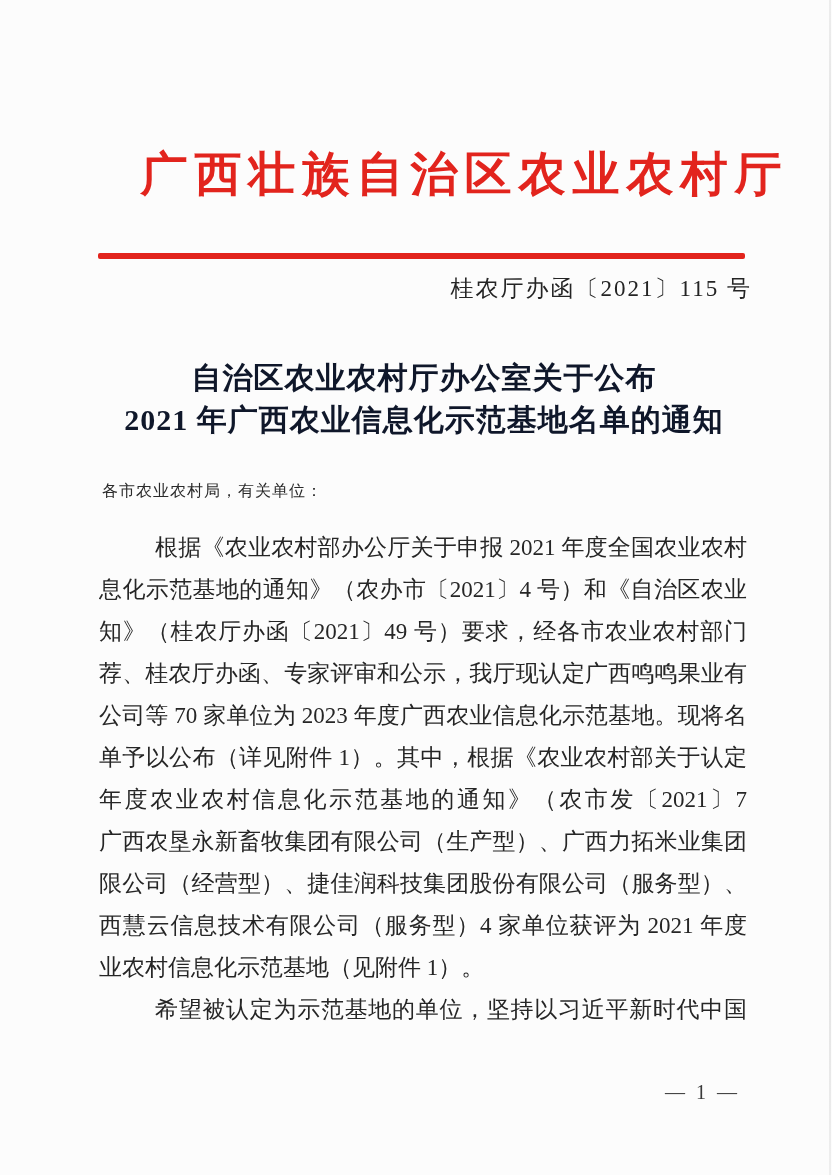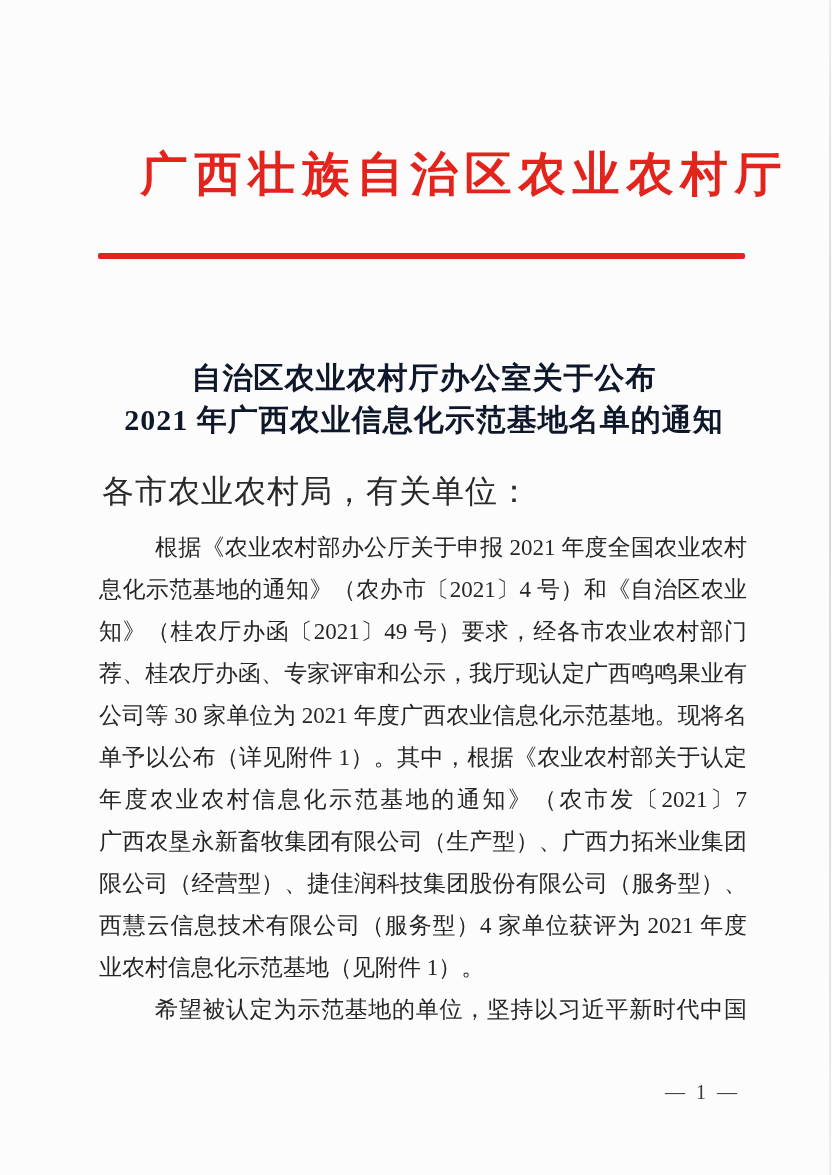--- a/index.html
+++ b/index.html
@@ -69,21 +69,21 @@
     font-weight: bold;
     font-size: 30px;
     line-height: 42px;
     color: #0f172a;
     letter-spacing: 1px;
   }
   .salutation {
     position: absolute;
     top: 477px;
     left: 102px;
-    font-size: 32px;
+    font-size: 16px;
     line-height: 28px;
     color: #2a2a2a;
     letter-spacing: 1px;
   }
   .doc-body {
     position: absolute;
     top: 527px;
     left: 99px;
     width: 648px;
     font-size: 23px;
@@ -118,34 +118,35 @@
 <body>
 
 <div class="page">
 
   <div class="edge-artifact"></div>
 
   <div class="agency">广西壮族自治区农业农村厅</div>
 
   <div class="redline"></div>
 
+  <div class="docnum">桂农厅办函〔2021〕115 号</div>
 
   <div class="title">
     <div>自治区农业农村厅办公室关于公布</div>
     <div>2021 年广西农业信息化示范基地名单的通知</div>
   </div>
 
   <div class="salutation">各市农业农村局，有关单位：</div>
 
   <div class="doc-body">
       <div class="body-line jfull indent">根据《农业农村部办公厅关于申报 2021 年度全国农业农村信</div>
       <div class="body-line jfull">息化示范基地的通知》（农办市〔2021〕4 号）和《自治区农业农</div>
       <div class="body-line jfull">知》（桂农厅办函〔2021〕49 号）要求，经各市农业农村部门推</div>
       <div class="body-line jfull">荐、桂农厅办函、专家评审和公示，我厅现认定广西鸣鸣果业有限</div>
-      <div class="body-line jfull">公司等 30 家单位为 2021 年度广西农业信息化示范基地。现将名</div>
+      <div class="body-line jfull">公司等 70 家单位为 2023 年度广西农业信息化示范基地。现将名</div>
       <div class="body-line jfull">单予以公布（详见附件 1）。其中，根据《农业农村部关于认定 2021</div>
       <div class="body-line jfull">年度农业农村信息化示范基地的通知》（农市发〔2021〕7 号），</div>
       <div class="body-line jfull">广西农垦永新畜牧集团有限公司（生产型）、广西力拓米业集团有</div>
       <div class="body-line jfull">限公司（经营型）、捷佳润科技集团股份有限公司（服务型）、广</div>
       <div class="body-line jfull">西慧云信息技术有限公司（服务型）4 家单位获评为 2021 年度农</div>
       <div class="body-line jleft">业农村信息化示范基地（见附件 1）。</div>
       <div class="body-line jfull indent">希望被认定为示范基地的单位，坚持以习近平新时代中国特</div>
     </div>
 
   <div class="pagenum">— 1 —</div>

